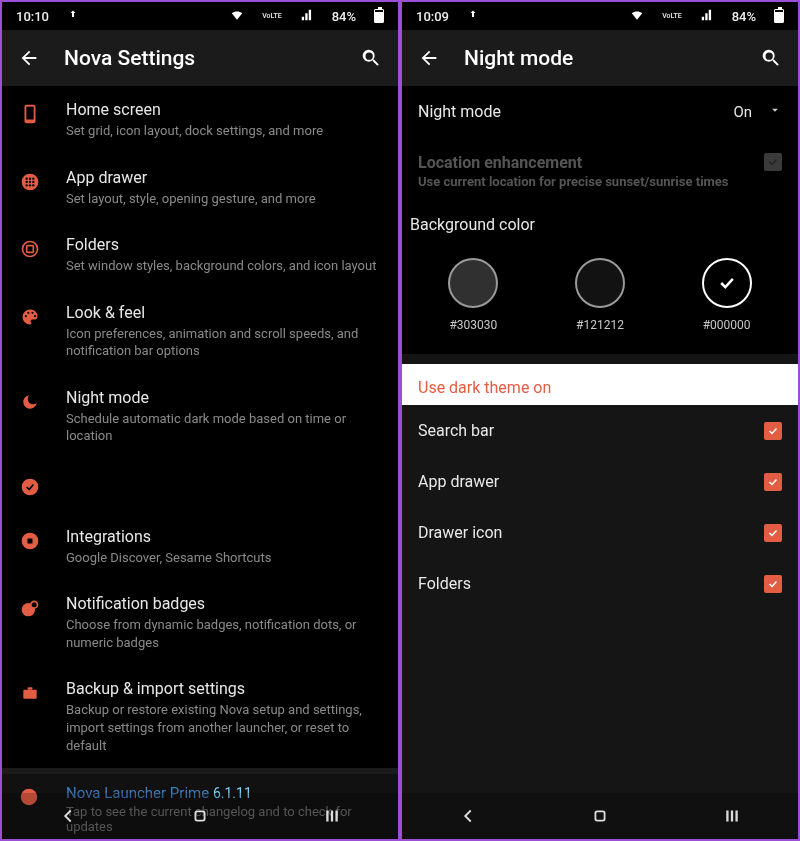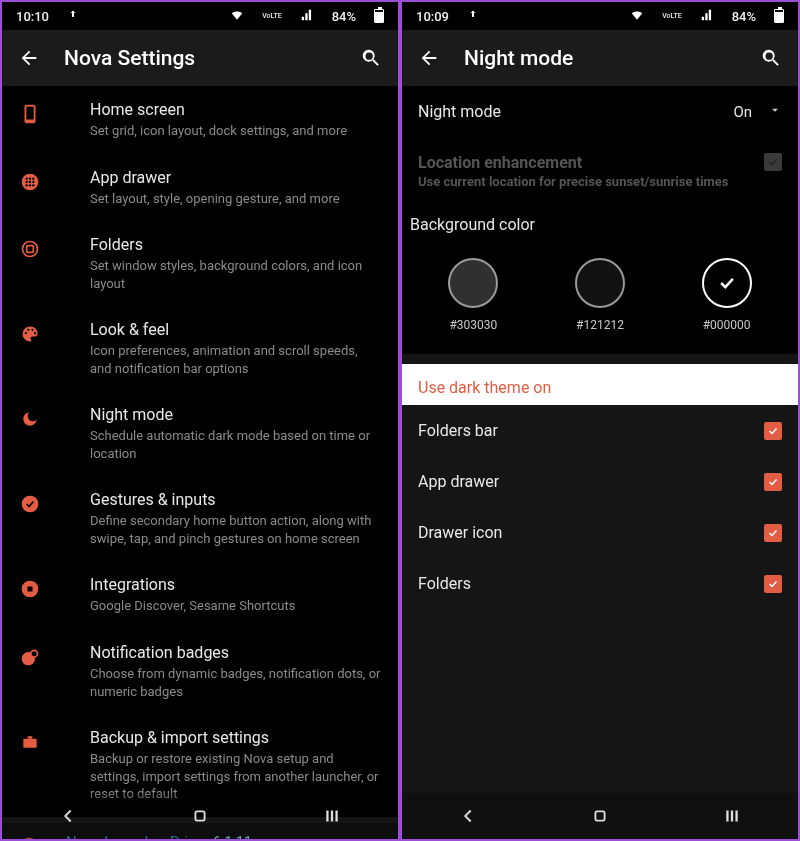--- a/index.html
+++ b/index.html
@@ -60,21 +60,21 @@
     padding: 14px 16px 14px 16px;
     gap: 24px;
   }
   .row .lead {
     width: 24px;
     height: 24px;
     margin-top: 2px;
     display:flex; align-items:center; justify-content:center;
     color:#e25d43;
   }
-  .row .text { flex:1;margin-left:24px; }
+  .row .text { flex:1; }
   .row .title2 { font-size: 16px; color:#e8e8e8; line-height:1.25; }
   .row .sub { font-size: 13px; color:#8a8a8a; line-height:1.35; margin-top:2px; }
   .prime-sec { background:#111; padding: 10px 16px 28px 16px; display:flex; gap:24px; }
   .prime-sec .pt { flex:1;}
   .prime-sec .pt .pl { font-size:15px; color:#3f7dbf; }
   .prime-sec .pt .pl span.v { color:#7dd3fc; font-size:14px; }
   .prime-sec .pt .ps { font-size:13px; color:#6a6a6a; margin-top:2px;}
   .prime-sec .plead { width:24px; height:24px; margin-top:2px; }
   
   .navbar {
@@ -250,24 +250,20 @@
         </div>
       </div>
 
       <div class="row">
         <div class="lead">
           <svg viewBox="0 0 24 24" width="20" height="20" fill="#e25d43">
               <circle cx="12" cy="12" r="10"></circle>
               <path d="M8 12l3 3 5-6" stroke="#000" stroke-width="2" fill="none"></path>
             </svg>
         </div>
-        <div class="text">
-          <div class="title2">Gestures &amp; inputs</div>
-          <div class="sub">Define secondary home button action, along with swipe, tap, and pinch gestures on home screen</div>
-        </div>
       </div>
 
       <div class="row">
         <div class="lead">
           <svg viewBox="0 0 24 24" width="20" height="20" fill="#e25d43">
               <circle cx="12" cy="12" r="10"></circle>
               <path d="M9 9h6v6H9z" fill="#000"></path>
             </svg>
         </div>
         <div class="text">
@@ -413,21 +409,21 @@
           </div>
           <div class="swlabel">#000000</div>
         </div>
       </div>
 
       <div class="divider-thick"></div>
       <div class="section-hdr">Use dark theme on</div>
 
       <div style="background:#151515;">
         <div class="pref">
-          <div class="pt2">Folders bar</div>
+          <div class="pt2">Search bar</div>
           <div class="cb">
               <svg viewBox="0 0 24 24" fill="none" stroke="#fff" stroke-width="3">
                 <path d="M5 12l5 5 9-10"></path>
               </svg>
             </div>
         </div>
         <div class="pref">
           <div class="pt2">App drawer</div>
           <div class="cb">
               <svg viewBox="0 0 24 24" fill="none" stroke="#fff" stroke-width="3">

